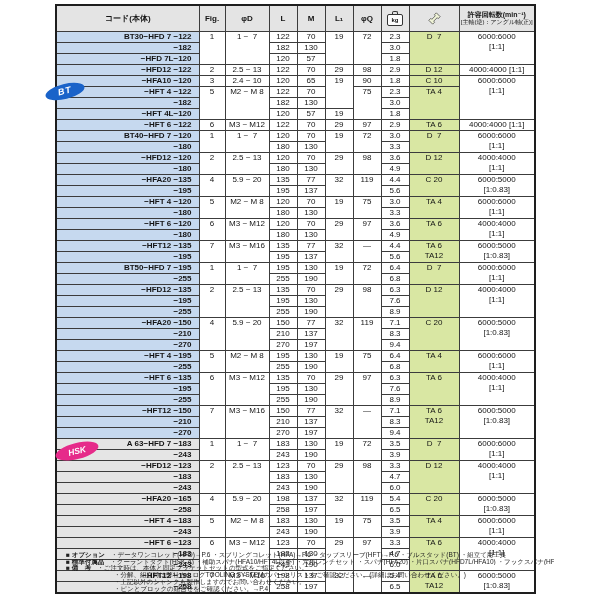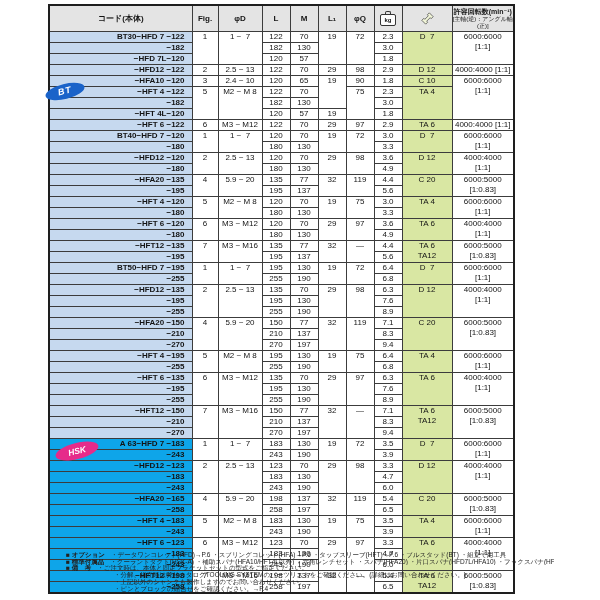--- a/index.html
+++ b/index.html
@@ -1,33 +1,33 @@
 <!DOCTYPE html>
 <html><head>
 <meta charset="utf-8">
 <style>
   html,body{margin:0;padding:0;background:#fff;}
   .page{position:relative;width:600px;height:600px;background:#fff;overflow:hidden;
         font-family:"Liberation Sans","DejaVu Sans",sans-serif;color:#141414;}
-  table.spec{position:absolute;left:48px;top:4px;border-collapse:collapse;table-layout:fixed;
+  table.spec{position:absolute;left:55px;top:4px;border-collapse:collapse;table-layout:fixed;
              width:459px;border:2px solid #1e1e1e;}
   .spec th,.spec td{border:1px solid #3c3c3c;padding:0;overflow:hidden;}
   .head-row{height:26px;}
   .th{background:#e4e4e4;font-size:8px;font-weight:bold;text-align:center;
       vertical-align:middle;line-height:9px;}
   tbody tr{height:10px;}
   .cell{font-size:8px;line-height:10px;text-align:center;vertical-align:top;
         white-space:pre-wrap;background:#fff;}
   .cell.code{text-align:right;padding-right:7px;font-weight:bold;}
   .code.bt{background:#c6d9ef;}
-  .code.hsk{background:#0ea5e9;}
+  .code.hsk{background:#e5e5e5;}
   .cell.wrench{background:#d9e7a3;}
   .col-code{width:143px}.col-fig{width:26px}.col-phiD{width:44px}.col-L{width:28px}
   .col-M{width:28px}.col-L1{width:28px}.col-phiQ{width:28px}.col-kg{width:28px}
-  .col-wrench{width:50px}.col-speed{width:62px}
+  .col-wrench{width:50px}.col-speed{width:76px}
   .sp-main{font-size:7px;line-height:9px;}
   .sp-sub{font-size:6px;line-height:7px;font-weight:normal;}
   .kgicon{display:inline-block;width:14px;height:10px;border:1px solid #333;background:#fcfcfc;
           position:relative;border-radius:2px;margin-top:4px;}
   .kgicon::before{content:"";position:absolute;left:4px;top:-4px;width:4px;height:3px;
                   border:1px solid #333;border-bottom:none;border-radius:2px 2px 0 0;}
   .kgtxt{font-size:6px;line-height:10px;font-weight:bold;display:block;}
   .wicon{width:15px;height:15px;vertical-align:middle;}
   .badge{position:absolute;color:#fff;font-weight:bold;font-style:italic;text-align:center;
          border-radius:50%;}

